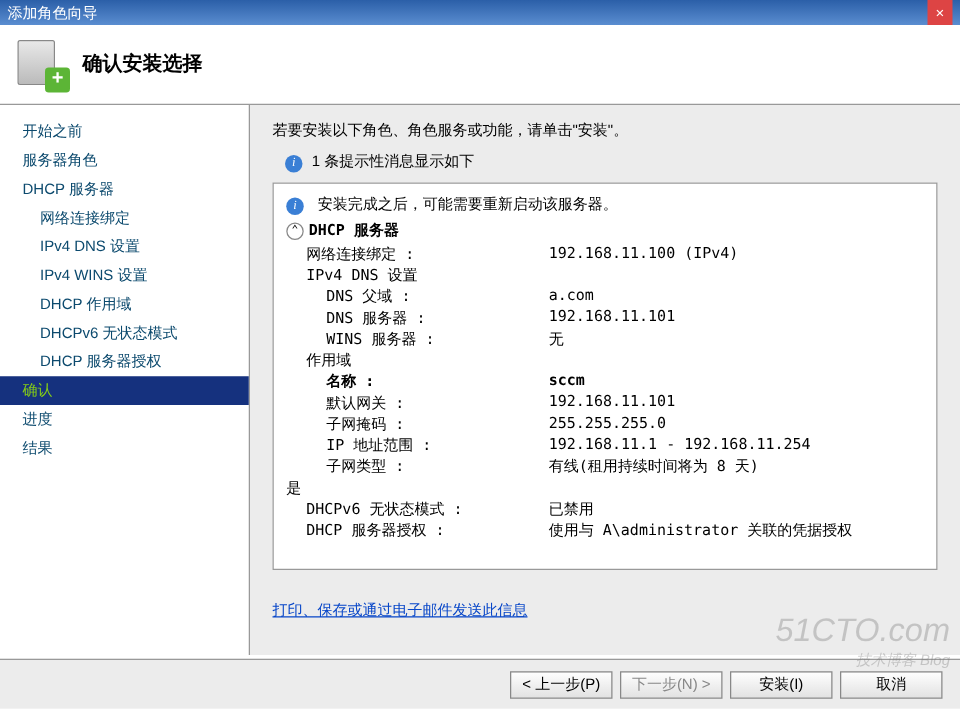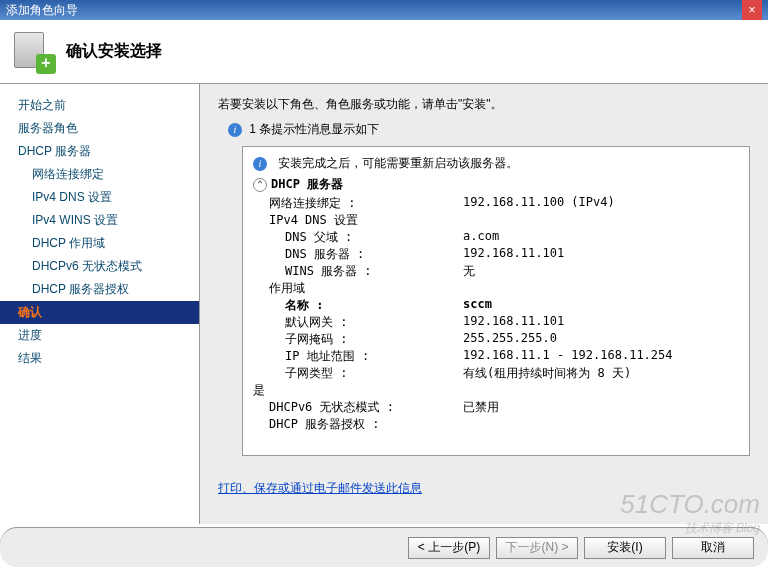--- a/index.html
+++ b/index.html
@@ -8,36 +8,36 @@
 .titlebar .x { width: 20px; text-align: center; background: #d44; }
 .header { height: 64px; border-bottom: 1px solid #999; background: #fff; display: flex; align-items: center; padding: 0 14px; }
 .header-icon { width: 40px; height: 40px; position: relative; margin-right: 12px; }
 .srv { width: 30px; height: 36px; background: linear-gradient(#e8e8e8,#bbb); border: 1px solid #888; border-radius: 2px; }
 .plus { position: absolute; bottom: -2px; right: -2px; width: 20px; height: 20px; background: #5cb536; border-radius: 3px; color: #fff; font-weight: bold; text-align: center; line-height: 18px; font-size: 16px; }
 .header h1 { font-size: 16px; font-weight: bold; }
 .body { display: flex; height: 440px; }
 .sidebar { width: 200px; background: #fff; border-right: 1px solid #999; padding-top: 10px; }
 .nav-item { padding: 3px 8px 3px 18px; color: #0c4a6e; cursor: pointer; }
 .nav-sub { padding-left: 32px; }
-.nav-item.sel { background: #15317e; color: #f97316; font-weight: bold; }
+.nav-item.sel { background: #15317e; color: #84cc16; }
 .content { flex: 1; background: #ececec; padding: 12px 18px; position: relative; overflow: hidden; }
 .instr { margin-bottom: 8px; }
 .infoline { margin: 4px 0 8px 10px; }
 .info-i { display: inline-block; width: 14px; height: 14px; border-radius: 50%; background: #3a7fd5; color: #fff; font-size: 10px; text-align: center; line-height: 14px; font-style: italic; font-family: Georgia, serif; margin-right: 4px; }
-.panel { background: #fff; border: 1px solid #999; padding: 8px 10px; height: 310px; overflow: hidden; font-family: SimSun, monospace; margin-left: 24px; }
+.panel { background: #fff; border: 1px solid #999; padding: 8px 10px; height: 310px; overflow: hidden; font-family: SimSun, monospace; }
 .panel .warn { margin-bottom: 4px; }
 .panel .sect { display: flex; align-items: center; margin: 2px 0; }
 .chev { display: inline-block; width: 14px; height: 14px; border: 1px solid #888; border-radius: 50%; text-align: center; line-height: 11px; font-size: 9px; margin-right: 4px; }
 .sect b { font-weight: bold; }
 .row { display: flex; white-space: pre; }
 .row .k { width: 210px; padding-left: 16px; }
 .row .k2 { width: 210px; padding-left: 32px; }
 .row .v { flex: 1; }
 .link { color: #0645c8; text-decoration: underline; display: inline-block; margin-top: 24px; cursor: pointer; }
-.footer { position: absolute; bottom: 0; left: 0; right: 0; height: 40px; border-top: 1px solid #999; background: #ececec; display: flex; align-items: center; justify-content: flex-end; padding: 0 14px; gap: 6px; border-radius: 17px; }
+.footer { position: absolute; bottom: 0; left: 0; right: 0; height: 40px; border-top: 1px solid #999; background: #ececec; display: flex; align-items: center; justify-content: flex-end; padding: 0 14px; gap: 6px; }
 .btn { min-width: 82px; height: 22px; border: 1px solid #888; background: linear-gradient(#fefefe,#e2e2e2); font-size: 12px; cursor: pointer; }
 .btn:disabled { color: #888; }
 .watermark { position: absolute; right: 8px; bottom: 30px; font-size: 26px; color: rgba(120,120,120,.35); font-style: italic; font-family: Liberation Sans, sans-serif; pointer-events: none; }
 .watermark small { display: block; font-size: 12px; text-align: right; }
 </style>
 </head>
 <body>
 
 <div class="titlebar">
   <span>添加角色向导</span>
@@ -91,21 +91,21 @@
           <div class="row"><span class="k2">DNS 服务器 :</span><span class="v">192.168.11.101</span></div>
           <div class="row"><span class="k2">WINS 服务器 :</span><span class="v">无</span></div>
           <div class="row"><span class="k">作用域</span><span class="v"></span></div>
           <div class="row"><span class="k2" style="font-weight: bold;">名称 :</span><span class="v" style="font-weight: bold;">sccm</span></div>
           <div class="row"><span class="k2">默认网关 :</span><span class="v">192.168.11.101</span></div>
           <div class="row"><span class="k2">子网掩码 :</span><span class="v">255.255.255.0</span></div>
           <div class="row"><span class="k2">IP 地址范围 :</span><span class="v">192.168.11.1 - 192.168.11.254</span></div>
           <div class="row"><span class="k2">子网类型 :</span><span class="v">有线(租用持续时间将为 8 天)</span></div>
           <div class="row"><span class="v">是</span></div>
           <div class="row"><span class="k">DHCPv6 无状态模式 :</span><span class="v">已禁用</span></div>
-          <div class="row"><span class="k">DHCP 服务器授权 :</span></div>
+          <div class="row"><span class="k">DHCP 服务器授权 :</span><span class="v">使用与 A\administrator 关联的凭据授权</span></div>
         </div>
     </div>
 
     <a class="link">打印、保存或通过电子邮件发送此信息</a>
   </div>
 </div>
 
 <div class="footer">
   <button class="btn">&lt; 上一步(P)</button>
   <button class="btn" disabled="">下一步(N) &gt;</button>

